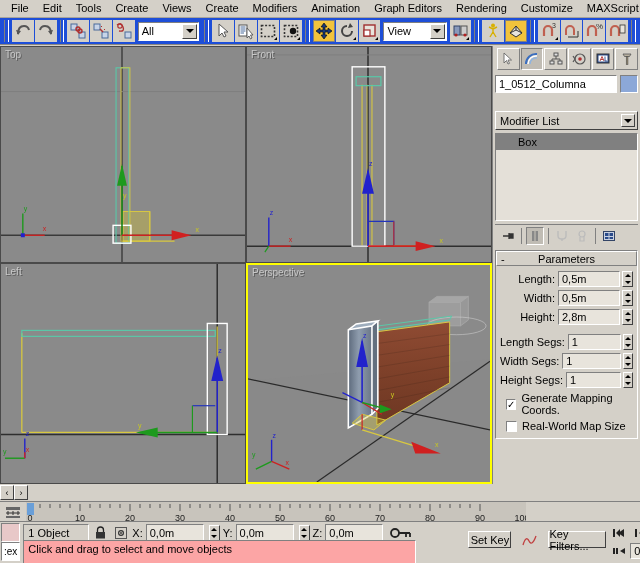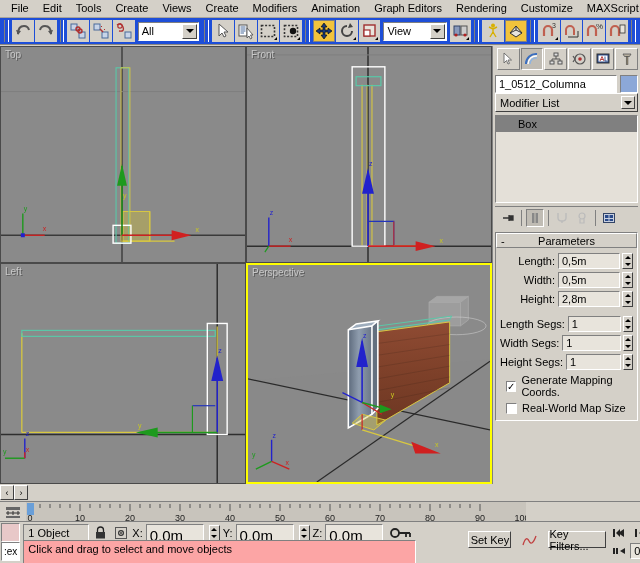--- a/index.html
+++ b/index.html
@@ -89,21 +89,21 @@
     padding: 2px;
   }
   .cp-tabs { display: flex; gap: 1px; height: 24px; margin-bottom: 3px; padding-left:2px;}
   .cp-tab {
     width: 23px; height: 22px;
     background: #d4d0c8;
     border: 1px solid #fff; border-right-color:#808080; border-bottom-color:#808080;
     display: flex; align-items: center; justify-content: center;
   }
   .cp-tab.sel { background: #c0bcb4; border: 1px solid #808080; border-right-color:#fff; border-bottom-color:#fff; }
-  .cp-name-row { display: flex; gap: 3px; margin-bottom: 0; }
+  .cp-name-row { display: flex; gap: 3px; margin-bottom: 18px; }
   .cp-name {
     flex: 1; height: 18px; background: #fff;
     border: 1px solid #808080; border-right-color:#fff; border-bottom-color:#fff;
     font-size: 11px; padding: 2px 3px; line-height: 13px;
   }
   .cp-color {
     width: 18px; height: 18px; background: #8ca8d8;
     border: 1px solid #808080; border-right-color:#fff; border-bottom-color:#fff;
   }
   .cp-modlist {
@@ -217,21 +217,21 @@
   }
   .prompt {
     flex: 1; height: 25px; background: #fca5a5;
     border: 1px solid #808080; border-right-color:#fff; border-bottom-color:#fff;
     font-size: 11px; padding: 2px 4px; white-space: nowrap; overflow: hidden;
   }
   .coord-lbl { font-size: 11px; }
   .coord-field {
     width: 58px; height: 17px; background: #e8e4dc;
     border: 1px solid #808080; border-right-color:#fff; border-bottom-color:#fff;
-    font-size: 15px; padding: 2px 3px;
+    font-size: 11px; padding: 2px 3px;
   }
   .sb-icon { width: 17px; height: 17px; display:flex; align-items:center; justify-content:center; }
   .anim-area { width: 190px; padding: 2px; }
   .key-btn {
     width: 58px; height: 17px; background: #d4d0c8;
     border: 1px solid #fff; border-right-color:#404040; border-bottom-color:#404040;
     font-size: 11px; display: flex; align-items: center; justify-content: center;
   }
   .filter-combo {
     width: 100px; height: 17px; background: #d4d0c8;

